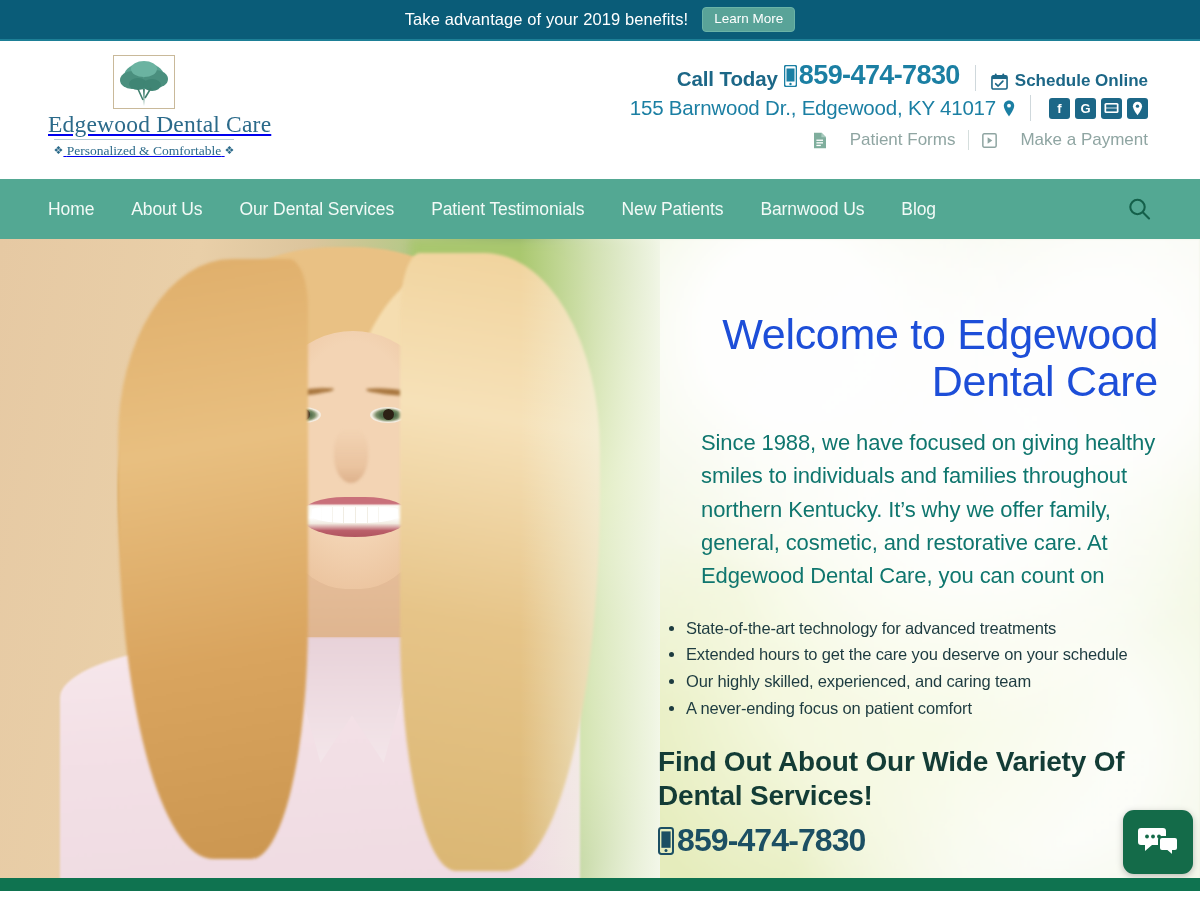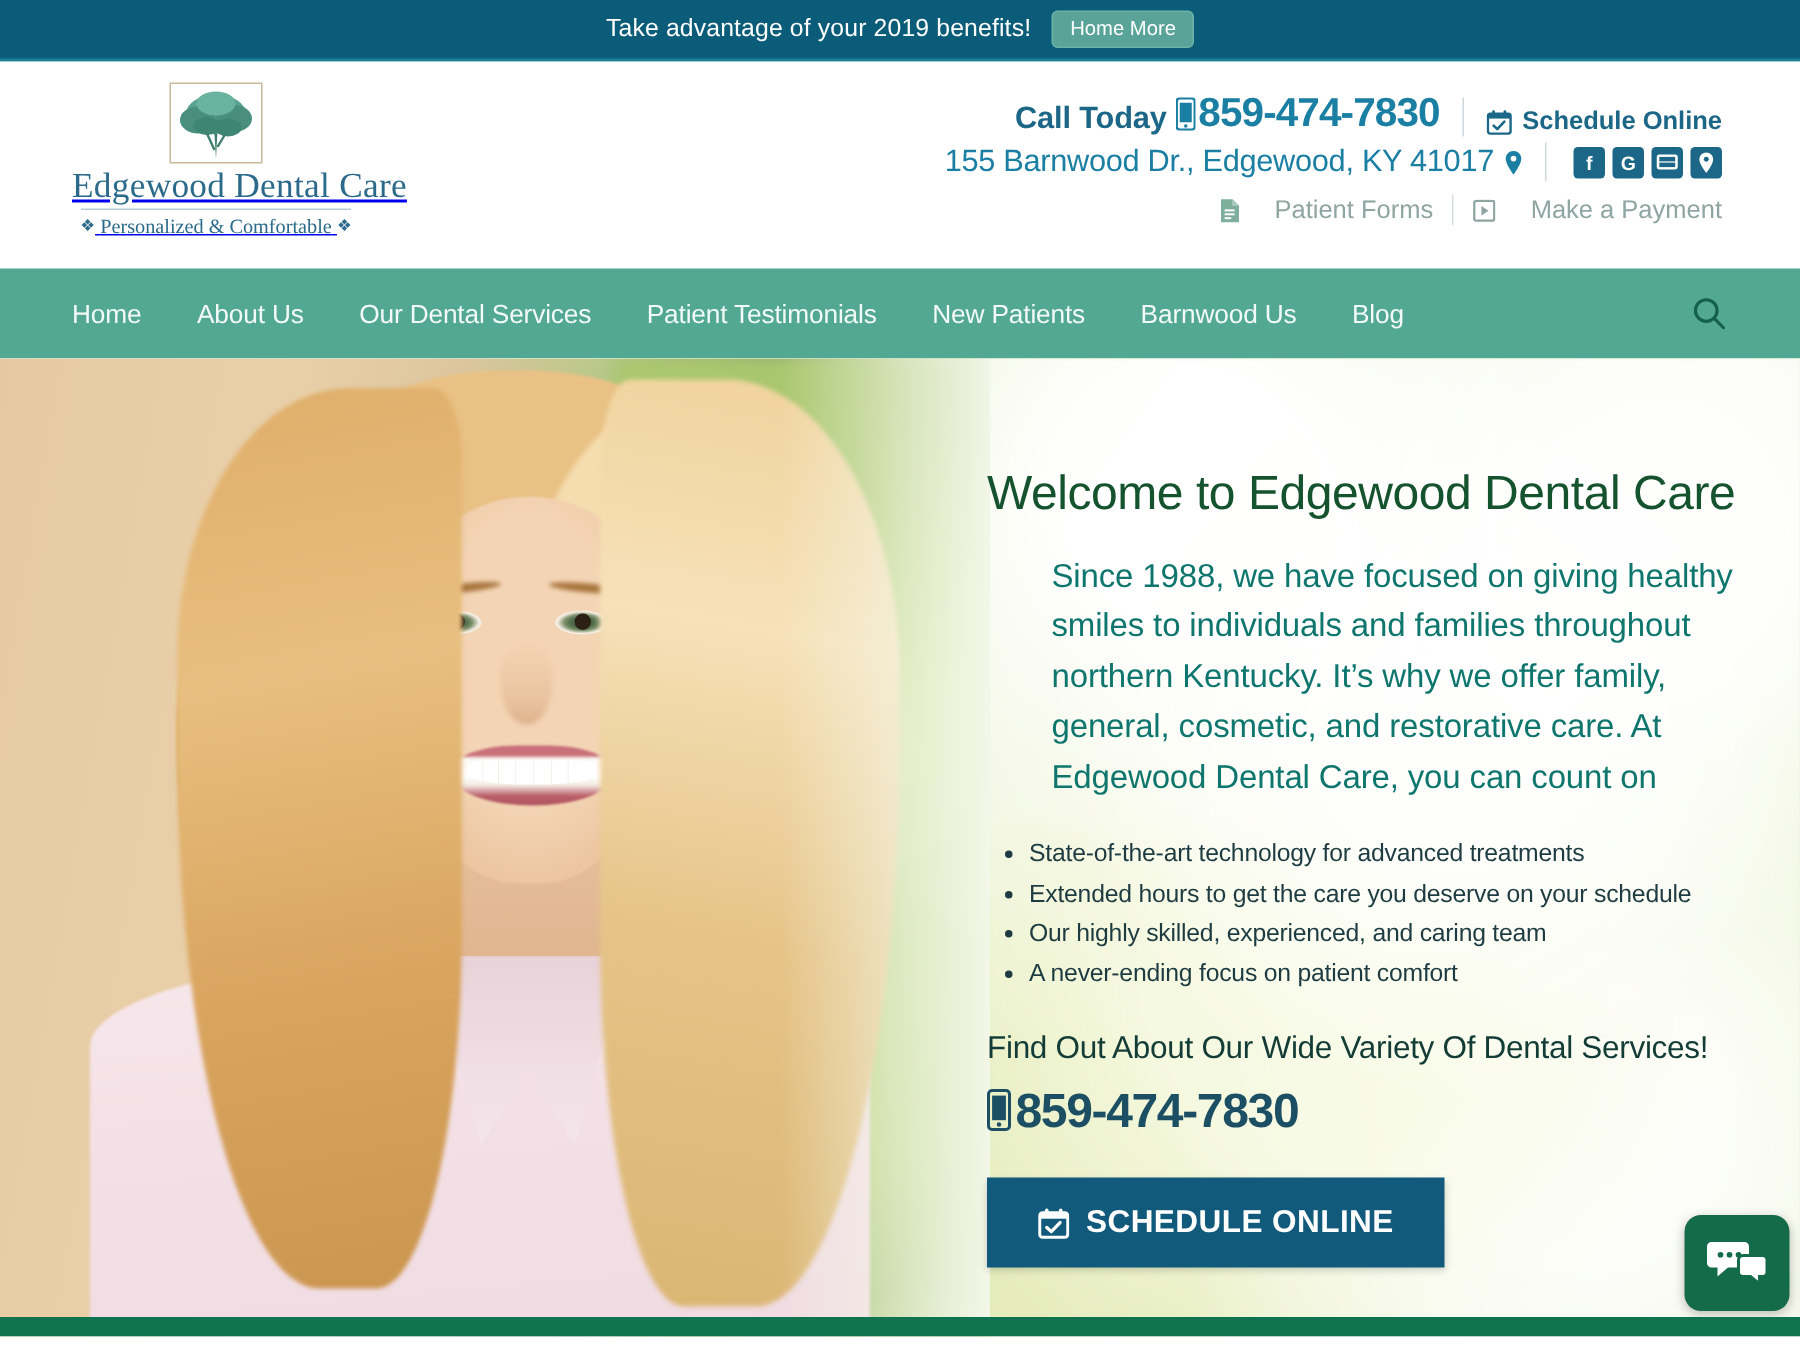--- a/index.html
+++ b/index.html
@@ -367,25 +367,26 @@
   }
 
   
   .hero-text {
     position: absolute;
     left: 658px;
     top: 72px;
     width: 500px;
   }
   .hero-h1 {
-    font-size: 32px;
+    font-size: 43px;
     font-weight: normal;
-    color: #14532d;
+    color: #1d4ed8;
     line-height: 1.09;
     letter-spacing: -.3px;
+    text-align: right;
   }
   .hero-p {
     margin-top: 21px;
     font-size: 22px;
     line-height: 1.52;
     color: #0f766e;
     letter-spacing: -.1px;
     margin-left: 43px;
   }
   .hero-ul {
@@ -393,22 +394,22 @@
     list-style: disc;
   }
   .hero-ul li {
     font-size: 16.5px;
     line-height: 1.61;
     color: #1d3b40;
     letter-spacing: -.15px;
   }
   .hero-h2 {
     margin-top: 24px;
-    font-size: 21px;
-    font-weight: normal;
+    font-size: 28px;
+    font-weight: bold;
     color: #133c36;
     line-height: 1.2;
     letter-spacing: -.2px;
   }
   .hero-phone {
     display: inline-flex;
     align-items: center;
     gap: 3px;
     margin-top: 10px;
     font-size: 32px;
@@ -461,21 +462,21 @@
 
   svg { display: block; }
 </style>
 </head>
 <body>
 
 <div class="page">
 
   <div class="promo-bar">
     <span class="promo-text">Take advantage of your 2019 benefits!</span>
-    <button class="promo-btn">Home More</button>
+    <button class="promo-btn">Learn More</button>
   </div>
 
   <div class="header">
 
     <a class="logo" href="#">
       <div class="logo-tree-box">
         <svg width="60" height="52" viewBox="0 0 60 52">
           <path d="M30 50 L29 34 L25 27 L31 31 L30 50Z" fill="#3f7f6e"></path>
           <ellipse cx="30" cy="20" rx="20" ry="13" fill="#5aa392"></ellipse>
           <ellipse cx="18" cy="24" rx="12" ry="9" fill="#4a8f7e"></ellipse>

